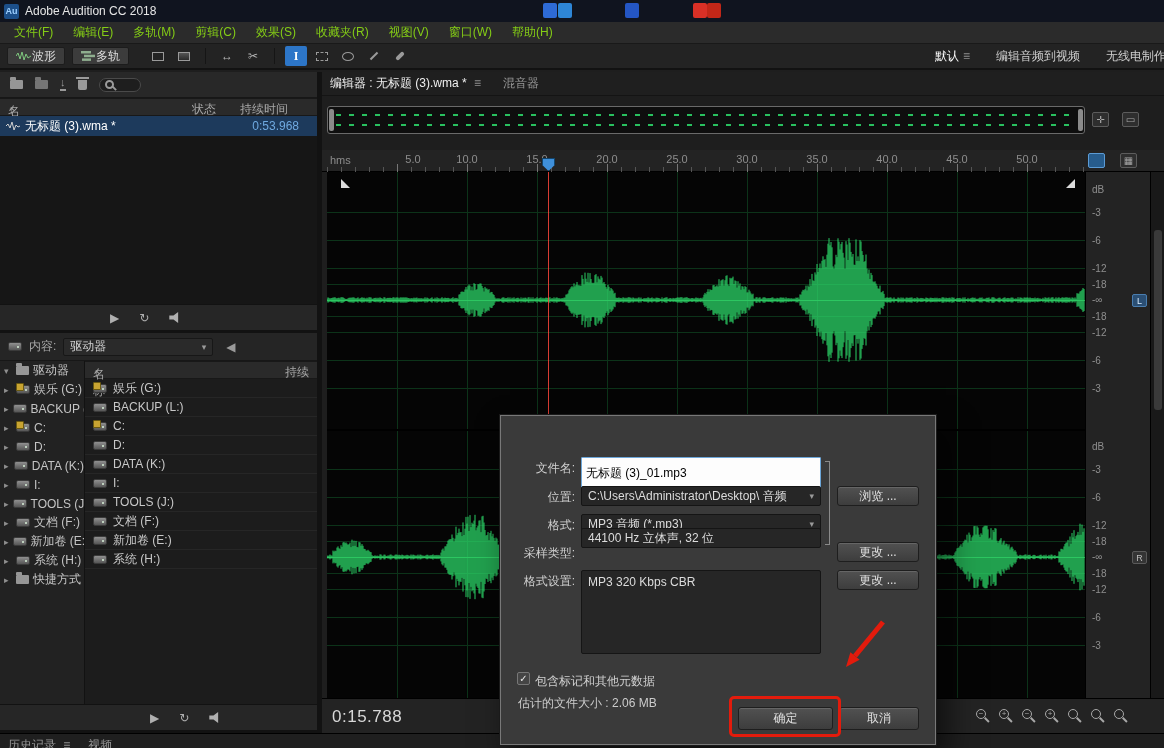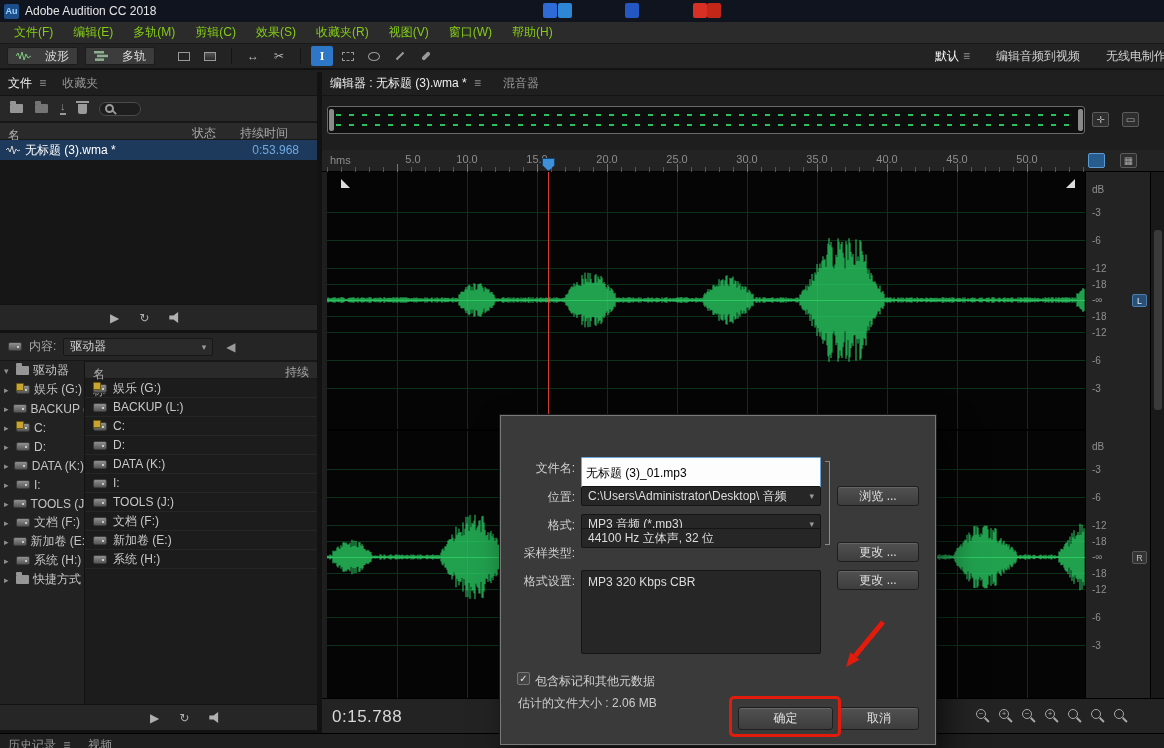--- a/index.html
+++ b/index.html
@@ -19,21 +19,21 @@
   .ext-ic { position:absolute; top:3px; width:14px; height:15px; border-radius:2px; }
 
   
   #menubar { left:0; top:22px; width:1164px; height:22px; background:#2b2b2b;
     border-bottom:1px solid #191919; display:flex; align-items:center; padding-left:4px; }
   .menu-item { padding:3px 10px; color:#84cc16; }
 
   
   #toolbar { left:0; top:44px; width:1164px; height:26px; background:#232323;
     border-bottom:2px solid #121212; display:flex; align-items:center; }
-  .mode-btn { display:flex; align-items:center; gap:14px; background:#3c3c3c; border:1px solid #1c1c1c;
+  .mode-btn { display:flex; align-items:center; gap:1px; background:#3c3c3c; border:1px solid #1c1c1c;
     border-radius:2px; padding:1px 8px; margin-left:7px; height:18px; color:#ddd; }
   .tools { display:flex; align-items:center; gap:4px; margin-left:18px; }
   .tool { width:22px; height:20px; display:flex; align-items:center; justify-content:center;
     color:#b5b5b5; font-size:12px; border-radius:2px; }
   .tool.active { background:#2d76c8; color:#fff; }
   .tsep { width:1px; height:16px; background:#151515; margin:0 6px; }
   #workspaces { margin-left:auto; display:flex; align-items:center; gap:26px; padding-right:0; }
   .ws { color:#cfcfcf; white-space:nowrap; }
   .ws.active { color:#fff; }
   .ws-clip { width:58px; overflow:hidden; white-space:nowrap; }
@@ -265,24 +265,20 @@
       </div>
   </div>
   <div id="workspaces">
     <span class="ws active"><span>默认</span><span class="ham">≡</span></span>
     <span class="ws">编辑音频到视频</span>
     <span class="ws ws-clip">无线电制作</span>
   </div>
 </div>
 
 <div id="files-panel" class="abs">
-  <div class="ptabs">
-    <span class="ptab active"><span>文件</span> <span class="ham">≡</span></span>
-    <span class="ptab">收藏夹</span>
-  </div>
   <div id="files-toolbar">
     <div class="ic-folder"></div>
     <div class="ic-folder" style="opacity:.7"></div>
     <span class="ic-import">↓</span>
     <div class="ic-trash"></div>
     <div class="search-pill">
         <div class="ic-search"></div>
       </div>
   </div>
   <div id="files-cols" class="colhead">

